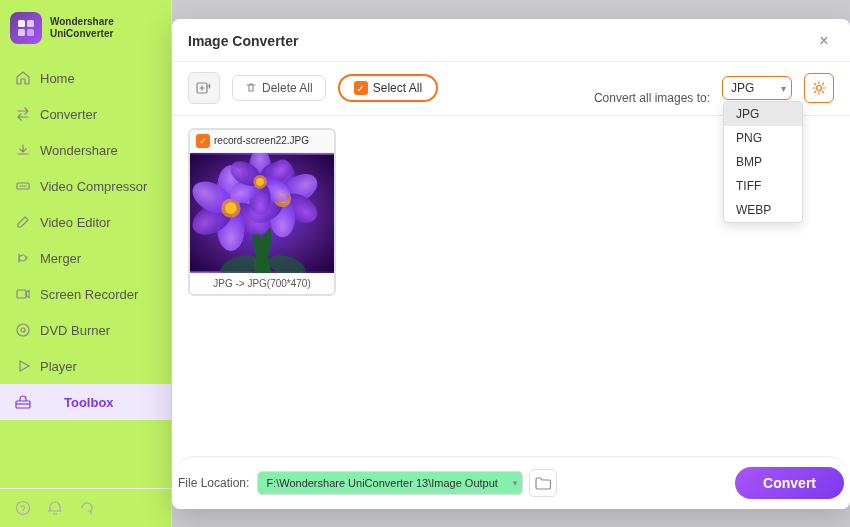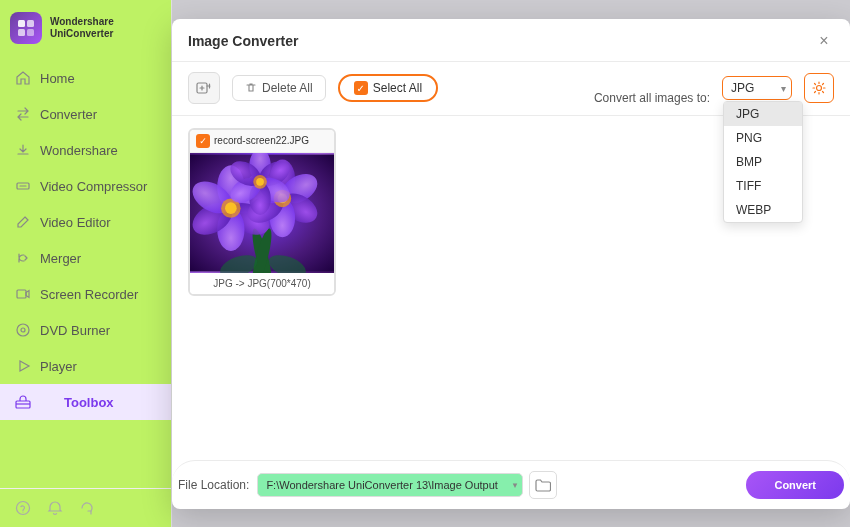--- a/index.html
+++ b/index.html
@@ -372,21 +372,21 @@
       justify-content: center;
       color: #888;
       font-size: 14px;
     }
     .btn-convert {
       padding: 8px 28px;
       background: linear-gradient(135deg, #a855f7, #7c3aed);
       color: white;
       border: none;
       border-radius: 20px;
-      font-size: 11px;
+      font-size: 14px;
       font-weight: 600;
       cursor: pointer;
       margin-left: auto;
     }
 
     
     .dropdown-menu {
       position: absolute;
       top: 100%;
       left: 0;

